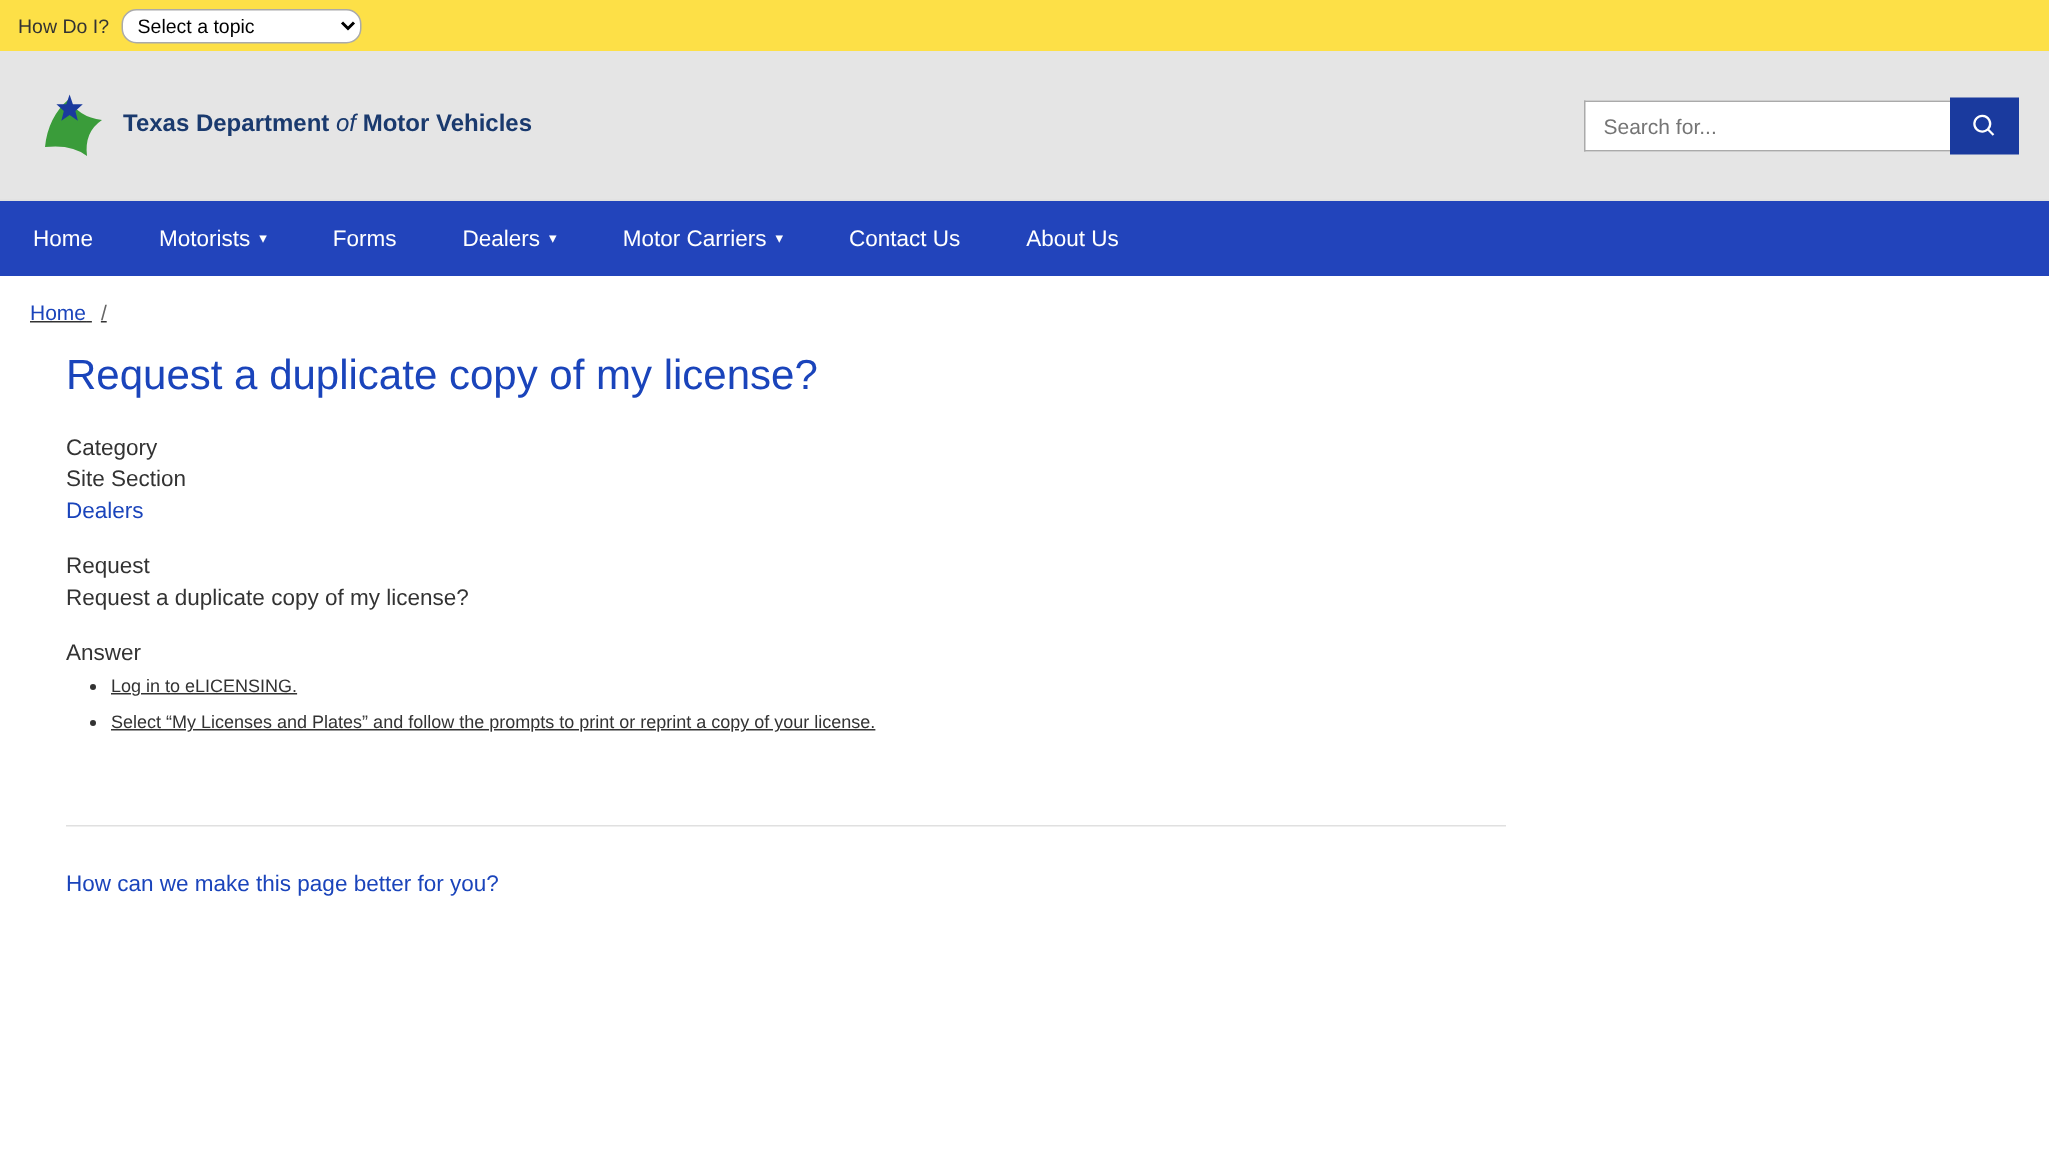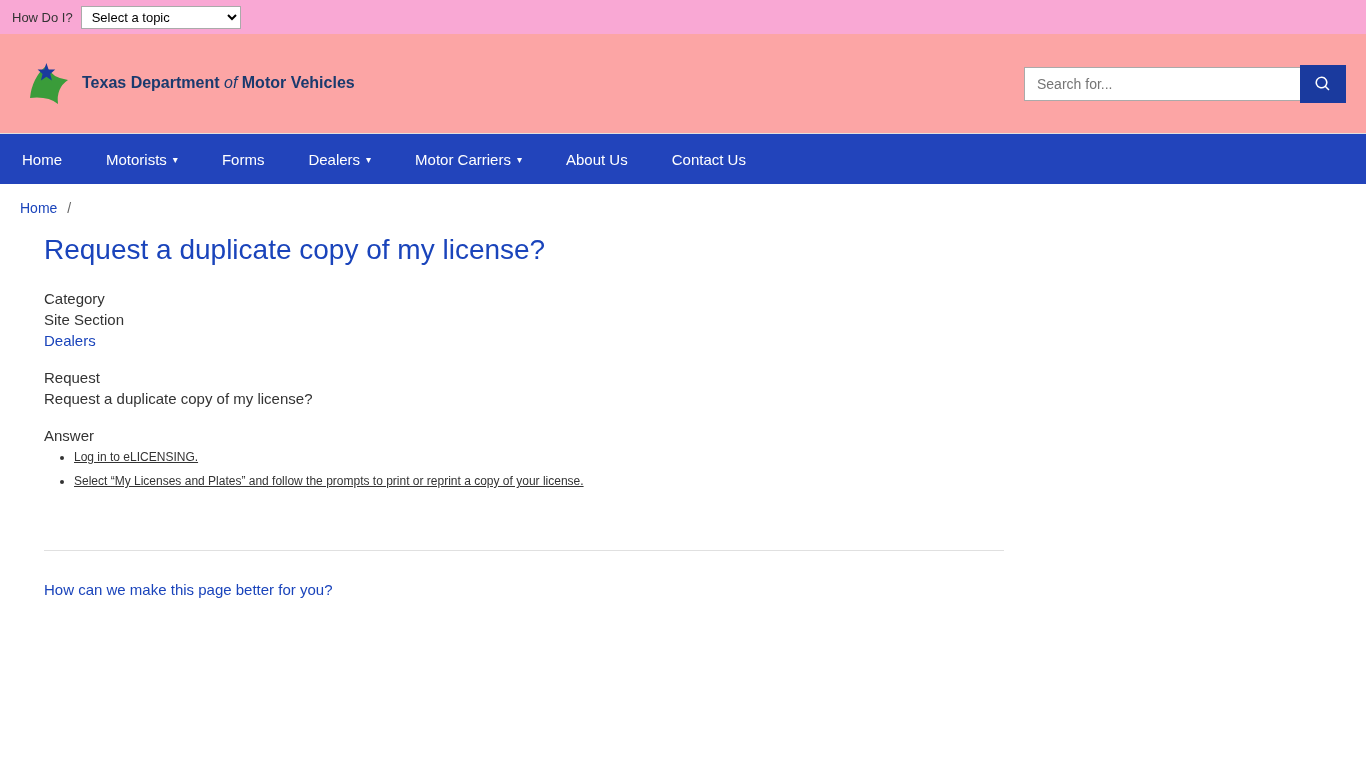--- a/index.html
+++ b/index.html
@@ -1,44 +1,44 @@
 <!DOCTYPE html>
 <html><head>
   <meta charset="utf-8">
   <style>
     * { margin: 0; padding: 0; box-sizing: border-box; }
     body { font-family: Arial, sans-serif; font-size: 15px; color: #333; background: #fff; }
 
     
     .top-bar {
-      background: #f9a8d4;
+      background: #fde047;
       padding: 5px 12px;
       display: flex;
       align-items: center;
       gap: 8px;
       height: 34px;
     }
     .top-bar-label {
       font-size: 13px;
       color: #333;
       white-space: nowrap;
     }
     .topic-select {
       font-size: 13px;
       padding: 2px 6px;
       border: 1px solid #aaa;
       background: #fff;
-      border-radius: 0;
+      border-radius: 10px;
       min-width: 160px;
       cursor: pointer;
     }
 
     
     .header {
-      background: #fca5a5;
+      background: #e5e5e5;
       padding: 12px 20px;
       display: flex;
       align-items: center;
       justify-content: space-between;
       border-bottom: 1px solid #e0e0e0;
       height: 100px;
     }
     .logo-area {
       display: flex;
       align-items: center;
@@ -63,21 +63,21 @@
       font-weight: normal;
     }
     .search-area {
       display: flex;
       align-items: center;
     }
     .search-input {
       border: 1px solid #aaa;
       padding: 8px 12px;
       font-size: 14px;
-      width: 276px;
+      width: 244px;
       border-right: none;
       outline: none;
       color: #999;
     }
     .search-btn {
       background: #1a3a9e;
       border: none;
       padding: 8px 14px;
       cursor: pointer;
       display: flex;
@@ -112,20 +112,21 @@
     }
     .nav-item .caret {
       font-size: 10px;
       margin-left: 2px;
     }
 
     
     .breadcrumb {
       padding: 16px 20px 8px 20px;
       font-size: 14px;
+      text-decoration: underline;
     }
     .breadcrumb a {
       color: #1a44bb;
       text-decoration: none;
     }
     .breadcrumb .sep {
       margin: 0 6px;
       color: #666;
     }
 
@@ -229,24 +230,24 @@
   </a>
   <a class="nav-item" href="#">
     <span>Dealers</span>
     <span class="caret">▾</span>
   </a>
   <a class="nav-item" href="#">
     <span>Motor Carriers</span>
     <span class="caret">▾</span>
   </a>
   <a class="nav-item" href="#">
+    <span>Contact Us</span>
+  </a>
+  <a class="nav-item" href="#">
     <span>About Us</span>
-  </a>
-  <a class="nav-item" href="#">
-    <span>Contact Us</span>
   </a>
 </nav>
 
 <div class="breadcrumb">
   <a href="#">Home</a>
   <span class="sep">/</span>
 </div>
 
 <div class="main-content">
   <h1 class="page-title">Request a duplicate copy of my license?</h1>

